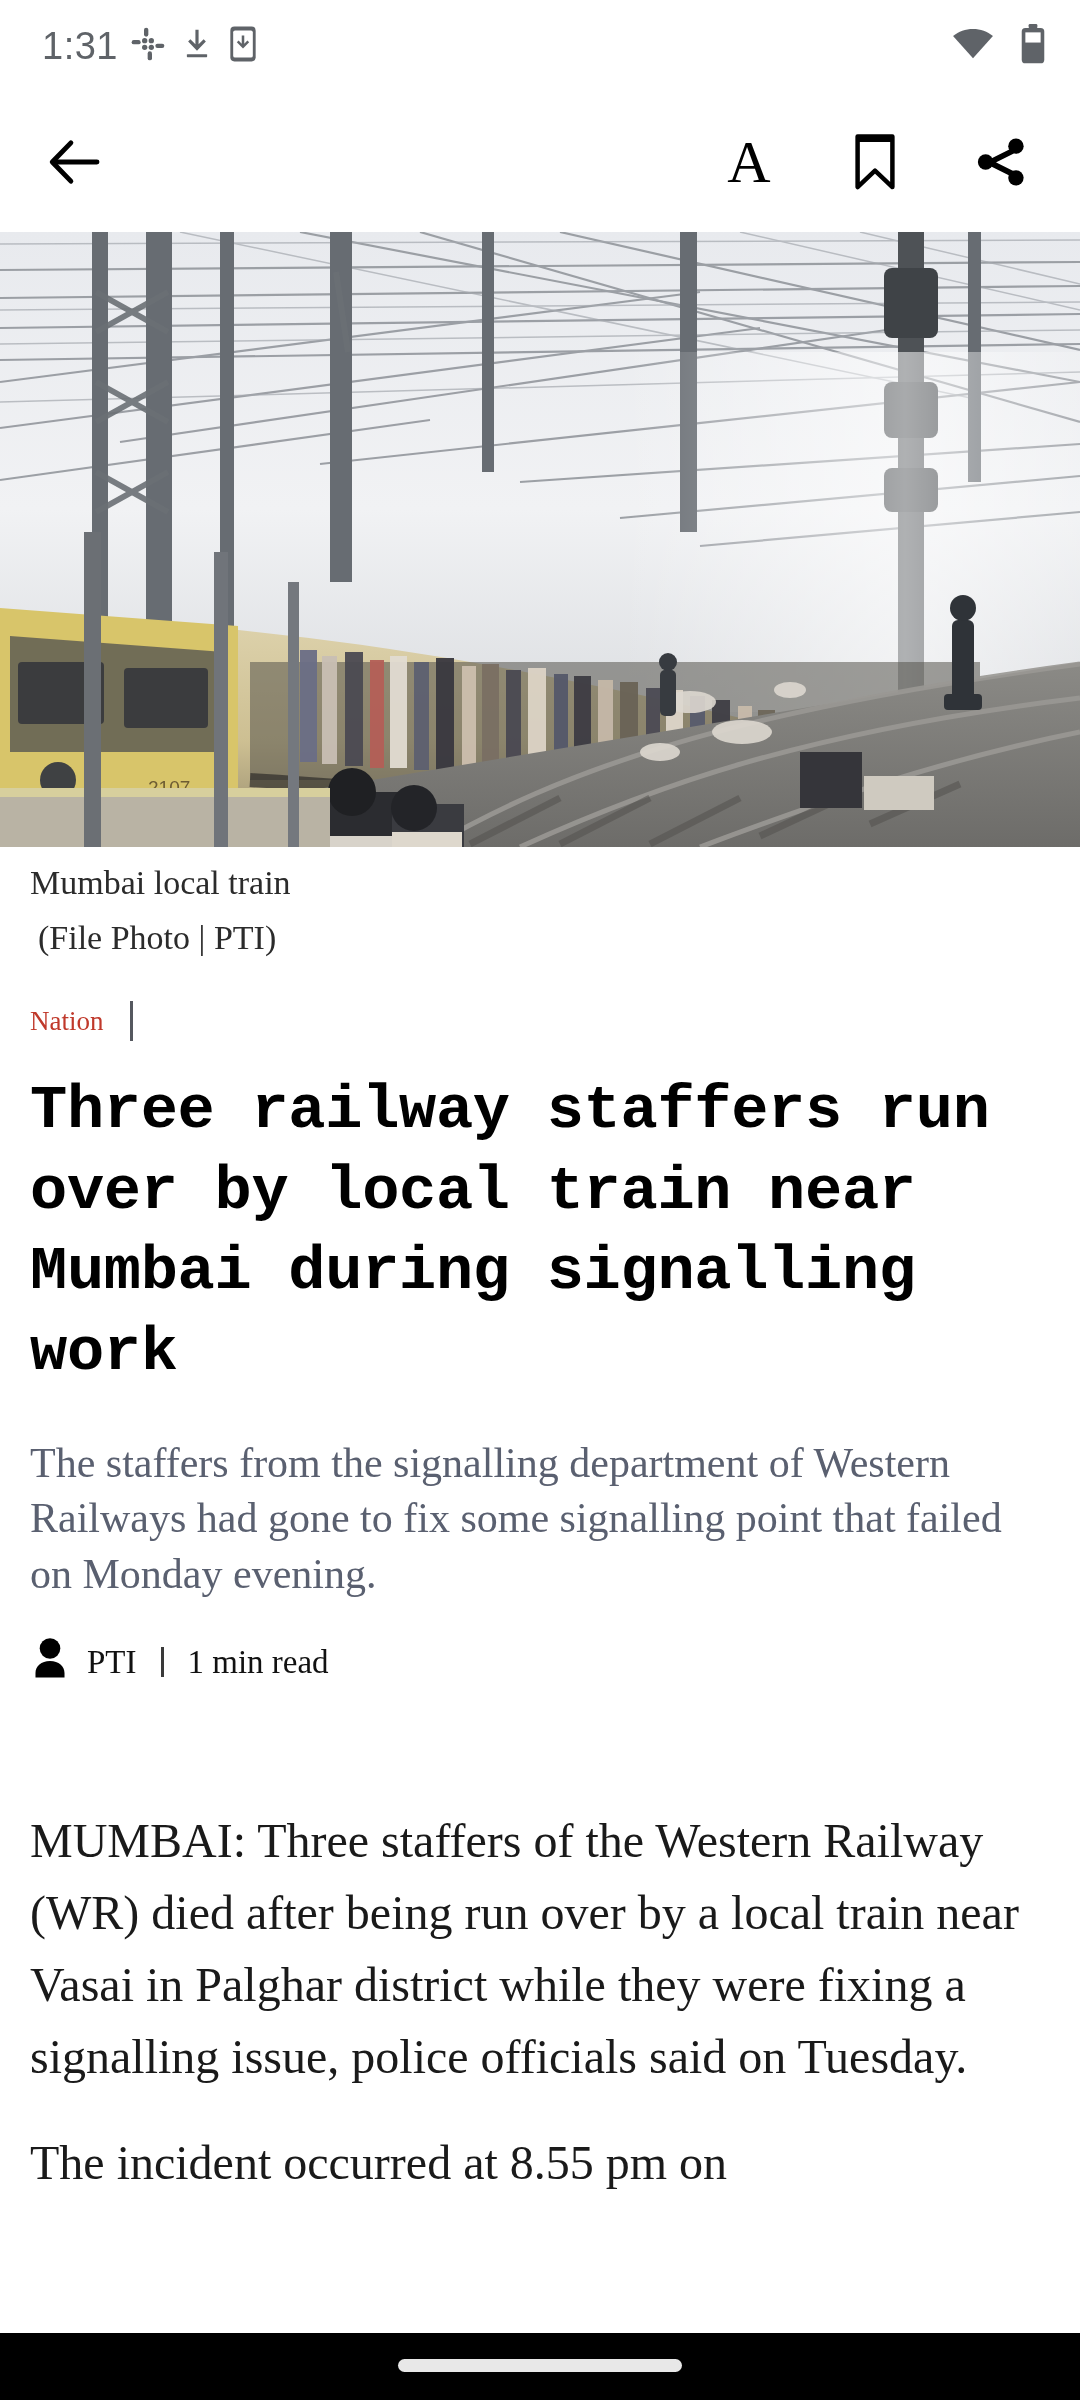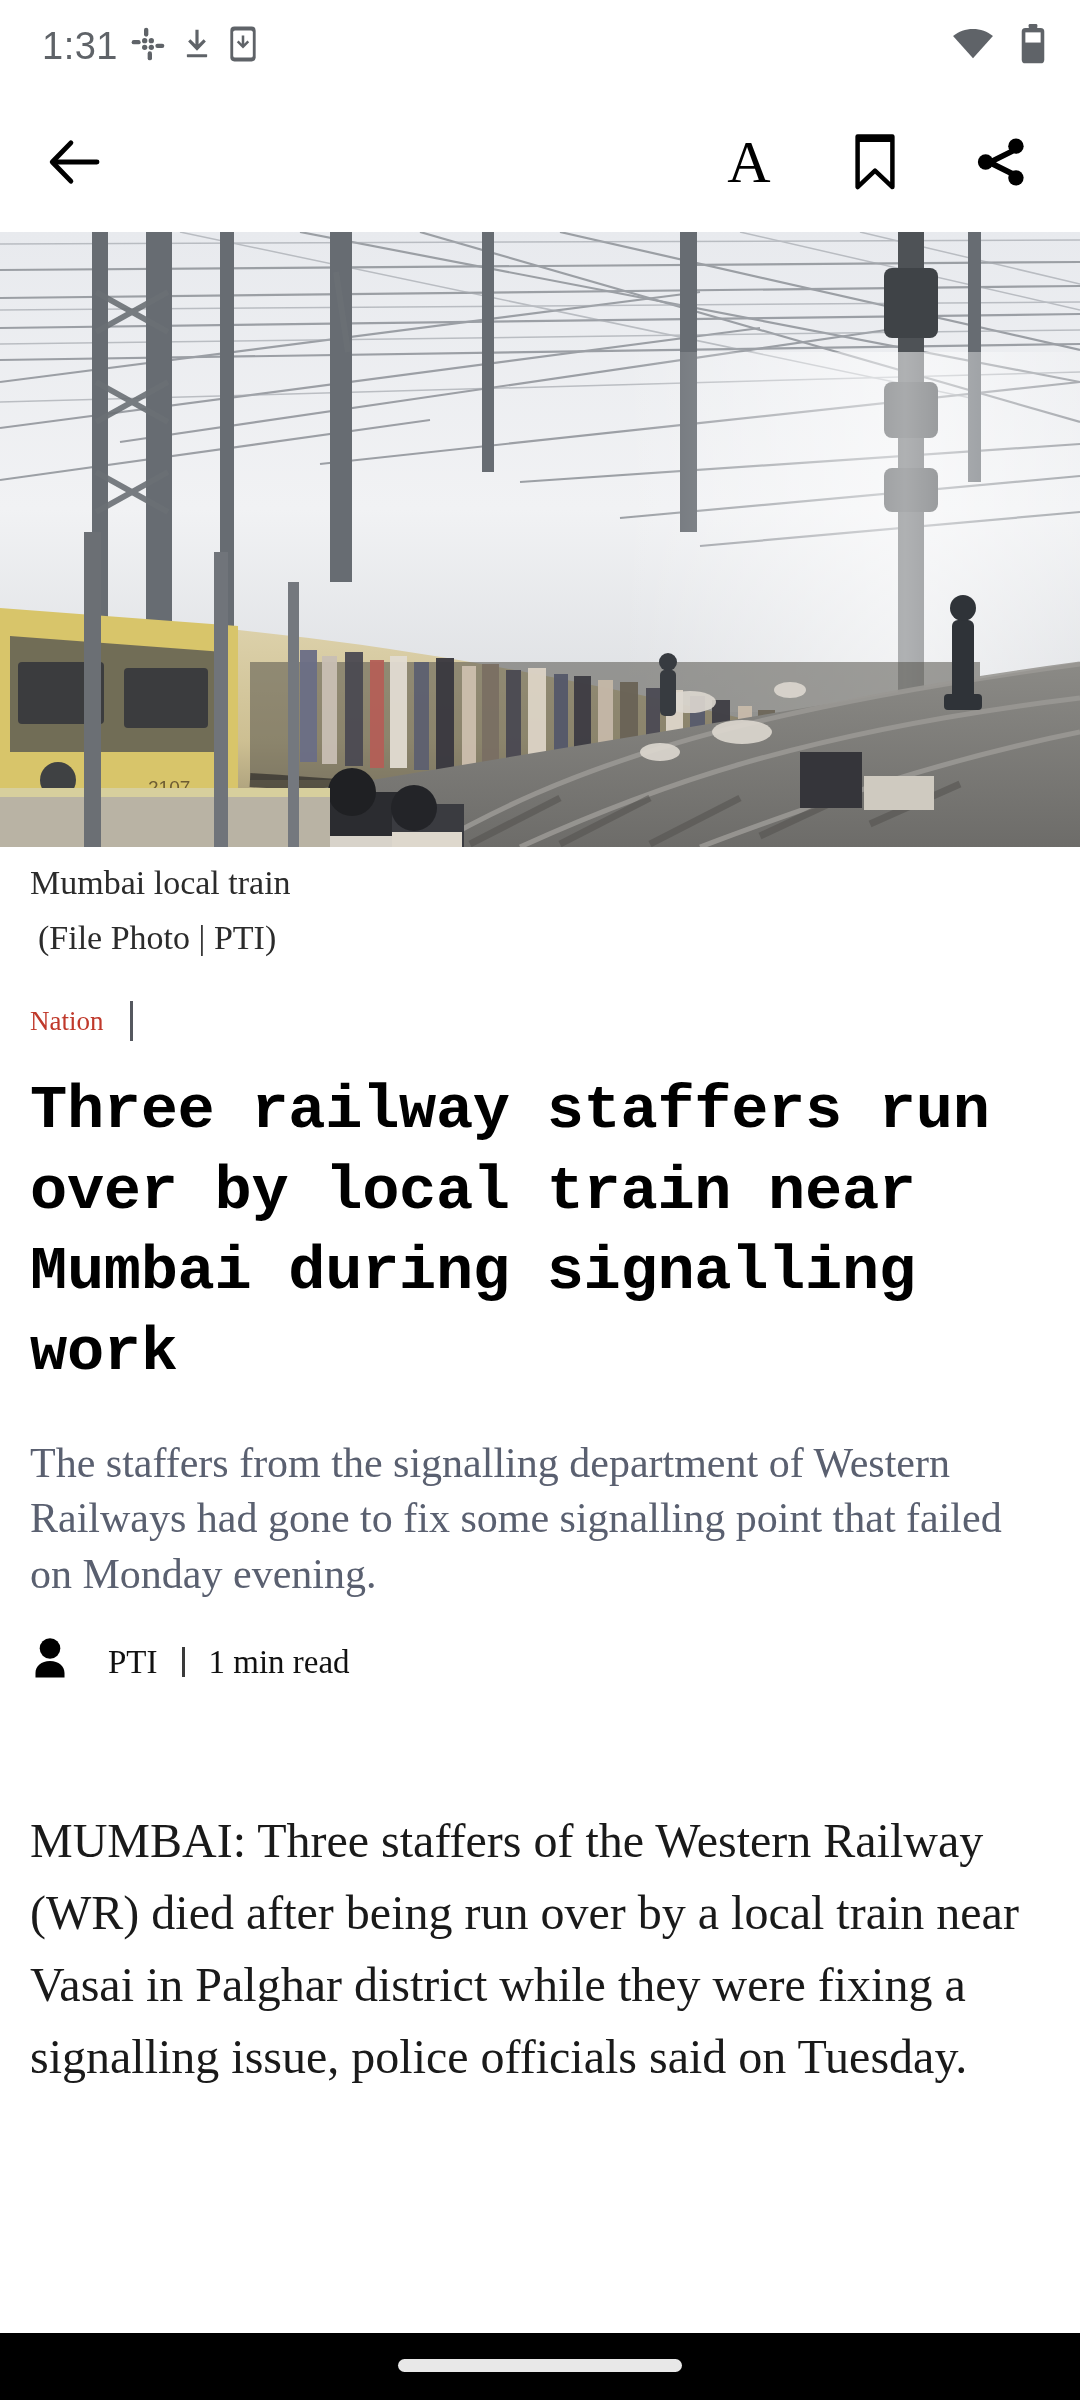--- a/index.html
+++ b/index.html
@@ -73,21 +73,21 @@
     margin-top:42px;
     font-family:"Liberation Serif", serif;
     font-size:42px; line-height:1.33; color:#5a6070;
     max-width:1010px;
   }
 
   .byline{
     display:flex; align-items:center; margin-top:34px;
     font-family:"Liberation Serif", serif; font-size:33px; color:#111;
   }
-  .byline .who{ margin-left:38px; }
+  .byline .who{ margin-left:17px; }
   .byline .bbar{ width:3px; height:30px; background:#3a3a3a; margin:0 24px; }
 
   .bodytext{
     margin-top:118px;
     font-family:"Liberation Serif", serif;
     font-size:48px; line-height:1.50; color:#1a1a1a;
     max-width:1030px;
   }
   .bodytext p + p{ margin-top:34px; }
 
@@ -381,20 +381,21 @@
           <path d="M10 12.6c4.6 0 7.6 2.8 7.6 6.2v2.4H2.4v-2.4c0-3.4 3-6.2 7.6-6.2z"></path>
         </svg>
       </span>
       <span class="who">PTI</span>
       <span class="bbar"></span>
       <span>1 min read</span>
     </div>
 
     <div class="bodytext">
       <p>MUMBAI: Three staffers of the Western Railway (WR) died after being run over by a local train near Vasai in Palghar district while they were fixing a signalling issue, police officials said on Tuesday.</p>
+      <p>The incident occurred at 8.55 pm on</p>
     </div>
 
   </div>
 </div>
 
 <div class="navbar">
   <div class="pill"></div>
 </div>
 
 </body></html>

